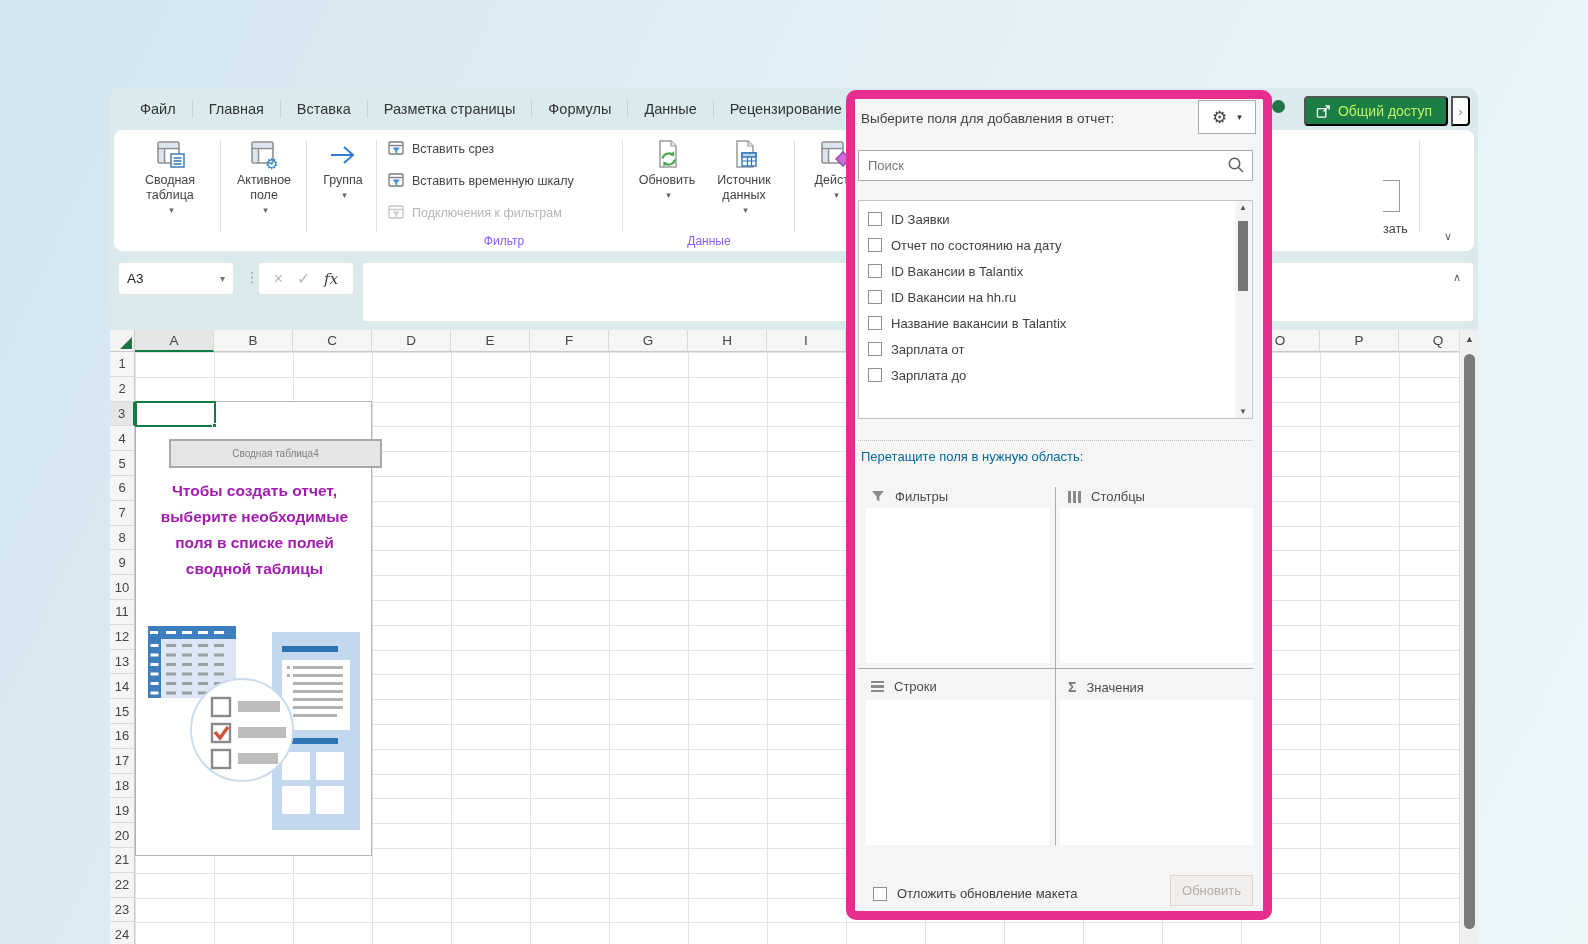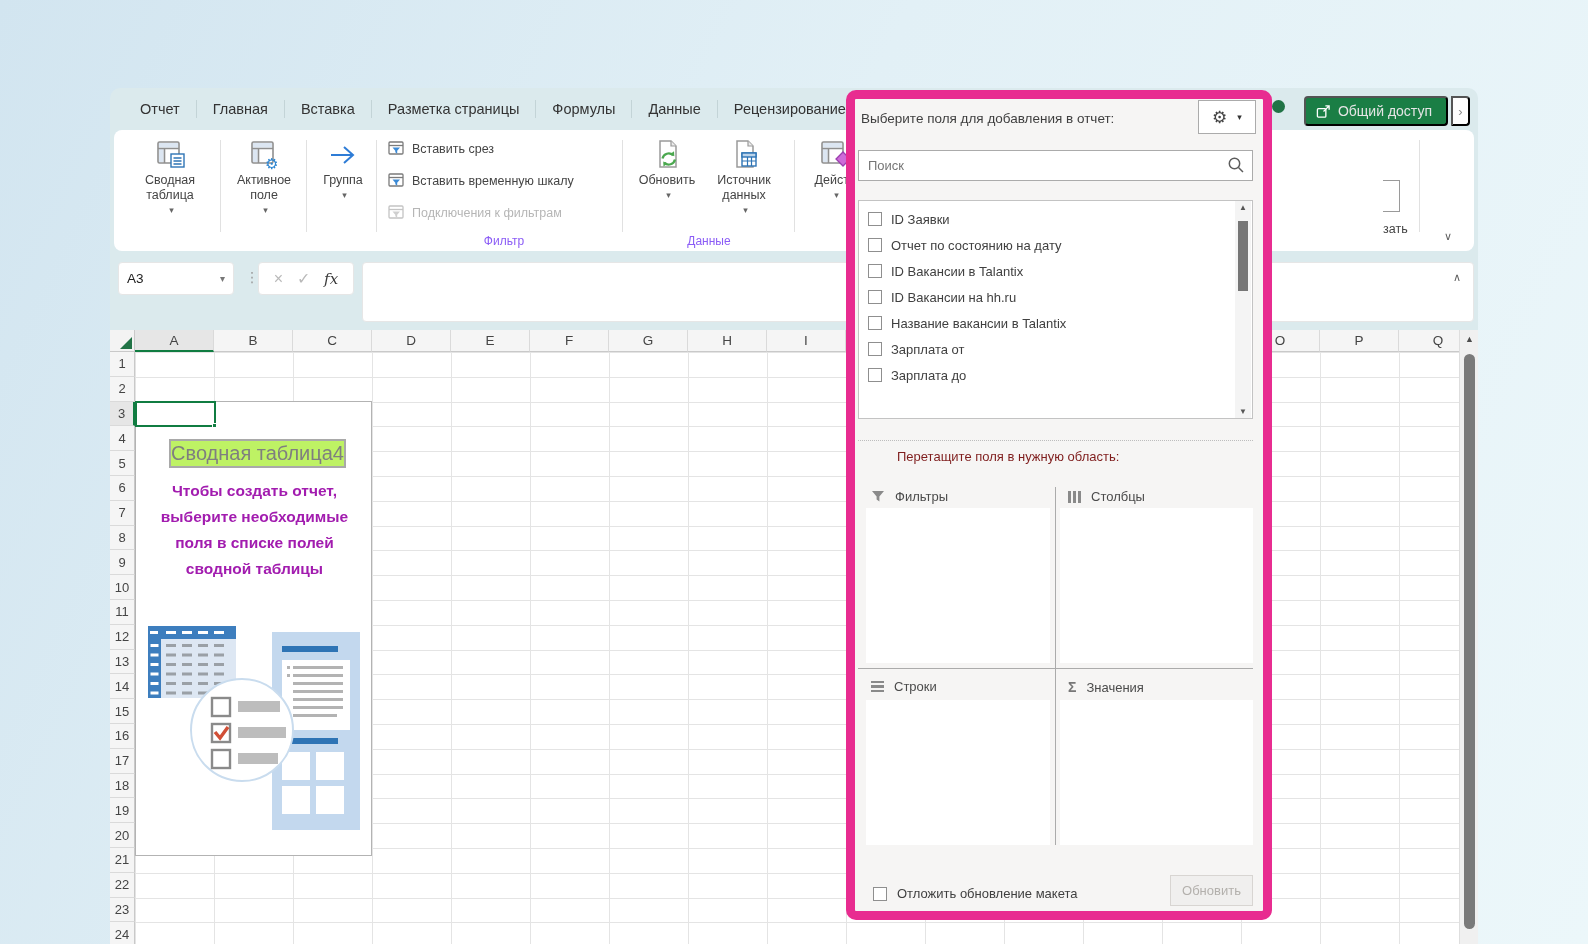--- a/index.html
+++ b/index.html
@@ -11,21 +11,21 @@
   #window { position:absolute; left:110px; top:88px; width:1368px; height:856px;
     background:#dbeaed; border-radius:10px 10px 0 0; }
 
   
   #tab-row { position:absolute; left:14px; top:0; height:42px; display:flex; align-items:center; }
   .tab { padding:0 16px; font-size:14.5px; color:#333; white-space:nowrap; cursor:default; }
   .tab-sep { width:1px; height:18px; background:#c3d4d7; }
 
   
   #share-btn { position:absolute; right:30px; top:8px; height:30px; padding:0 14px 0 10px;
-    background:var(--green-share); border-radius:4px; color:#e5e5e5; font-size:14px;
+    background:var(--green-share); border-radius:4px; color:#bef264; font-size:14px;
     display:flex; align-items:center; gap:7px; }
   #share-more { position:absolute; right:8px; top:8px; width:19px; height:30px; background:#fdfdfd;
     border-radius:0 4px 4px 0; color:#8a8a8a; font-size:13px; display:flex; align-items:center; justify-content:center; }
   #presence-dot { position:absolute; left:1272px; top:100px; width:13px; height:13px; border-radius:50%;
     background:#217346; z-index:30; }
 
   
   #ribbon { position:absolute; left:4px; top:42px; width:1360px; height:121px; background:#fff; border-radius:8px; }
   .rsep { position:absolute; top:10px; height:92px; width:1px; background:#e1e1e1; }
   .big-btn { position:absolute; top:8px; display:flex; flex-direction:column; align-items:center;
@@ -71,22 +71,22 @@
   #cells { position:absolute; left:25px; top:22px; right:0; bottom:0; background:#fff;
     background-image:
       repeating-linear-gradient(to right,#e4e4e4 0 1px,transparent 1px 79px),
       repeating-linear-gradient(to bottom,#e4e4e4 0 1px,transparent 1px 24.8px); }
 
   
   #pivot-ph { position:absolute; left:25px; top:71px; width:237px; height:455px; background:#fff;
     border:1px solid #b3b3b3; z-index:3; }
   #sel-cell { position:absolute; left:-1px; top:-1px; width:81px; height:26px; border:2px solid var(--green-sel); background:#fff; }
   #sel-handle { position:absolute; right:-3px; bottom:-3px; width:5px; height:5px; background:var(--green-sel); border:1px solid #fff; }
-  #ph-title { position:absolute; left:33px; top:37px; width:177px; height:29px; border:2px solid #a9a9a9;
-    background:#bef264; color:#7f7f7f; font-size:20px; display:flex; align-items:center; justify-content:center; }
+  #ph-title { position:absolute; left:33px; top:37px; width:213px; height:29px; border:2px solid #a9a9a9;
+    background:#e5e5e5; color:#7f7f7f; font-size:10px; display:flex; align-items:center; justify-content:center; }
   #ph-msg { position:absolute; left:4px; top:76px; width:229px; text-align:center; font-size:15.5px;
     font-weight:600; color:#a21caf; line-height:26px; }
   #ph-art { position:absolute; left:6px; top:206px; }
 
   
   #vscroll { position:absolute; left:1349px; top:242px; width:19px; height:614px; background:#f0f0f0; border-left:1px solid #dedede; }
   #vscroll-up { position:absolute; top:4px; left:0; width:19px; text-align:center; color:#4c4c4c; font-size:9px; }
   #vscroll-thumb { position:absolute; left:4px; top:24px; width:11px; height:575px; background:#7a7a7a; border-radius:6px; }
 
   
@@ -108,41 +108,41 @@
     border:1px solid #c3c3c3; overflow:hidden; padding-top:5px; }
   .field-row { height:26px; display:flex; align-items:center; gap:9px; padding-left:9px; }
   .cbx { width:14px; height:14px; background:#fff; border:1px solid #8f8f8f; flex:none; }
   .field-label { font-size:13px; color:#404040; }
   #list-scroll { position:absolute; left:380px; top:102px; width:16px; height:217px; background:#f4f4f4; }
   #list-up { position:absolute; top:2px; width:16px; text-align:center; font-size:8px; color:#555; }
   #list-thumb { position:absolute; left:3px; top:20px; width:10px; height:70px; background:#767676; }
   #list-down { position:absolute; bottom:2px; width:16px; text-align:center; font-size:8px; color:#555; }
 
   #pane-dotted { position:absolute; left:3px; top:341px; width:395px; border-top:1px dotted #bdbdbd; }
-  #drag-hint { position:absolute; left:6px; top:350px; font-size:13px; color:#7f1d1d;margin-left:36px; }
+  #drag-hint { position:absolute; left:6px; top:350px; font-size:13px; color:#0369a1; }
 
   .area-head { position:absolute; display:flex; align-items:center; gap:10px; font-size:13px; color:#4b4b4b; }
   .area-box { position:absolute; background:#fff; }
   #vdiv { position:absolute; left:200px; top:388px; width:1px; height:358px; background:#ababab; }
   #hdiv { position:absolute; left:3px; top:569px; width:395px; height:1px; background:#ababab; }
   .bars-v { display:flex; gap:2px; } .bars-v i { width:3px; height:12px; background:#8a8a8a; }
   .bars-h { display:flex; flex-direction:column; gap:2px; } .bars-h i { width:13px; height:2.5px; background:#8a8a8a; }
   .sigma { font-size:14px; color:#777; font-weight:bold; }
 
   #defer-row { position:absolute; left:18px; top:787px; display:flex; align-items:center; gap:10px; }
   #update-btn { position:absolute; left:315px; top:776px; width:83px; height:31px; background:#f0efee;
     border:1px solid #d8d5d2; color:#b3b0ac; font-size:13px; display:flex; align-items:center; justify-content:center; }
 </style>
 </head>
 <body>
 
 <div id="window">
 
   <div id="tab-row">
-      <div class="tab">Отчет</div>
+      <div class="tab">Файл</div>
       <div class="tab-sep"></div>
       <div class="tab">Главная</div>
       <div class="tab-sep"></div>
       <div class="tab">Вставка</div>
       <div class="tab-sep"></div>
       <div class="tab">Разметка страницы</div>
       <div class="tab-sep"></div>
       <div class="tab">Формулы</div>
       <div class="tab-sep"></div>
       <div class="tab">Данные</div>

